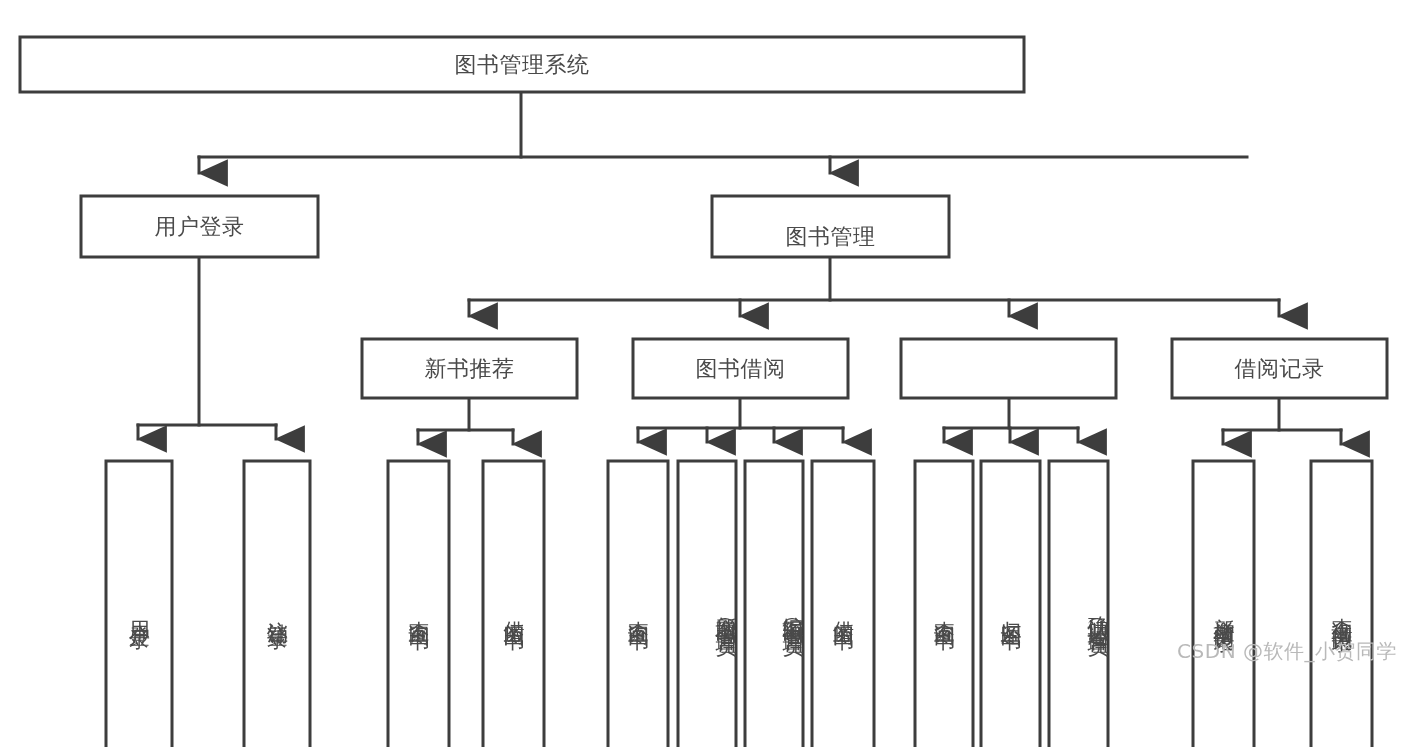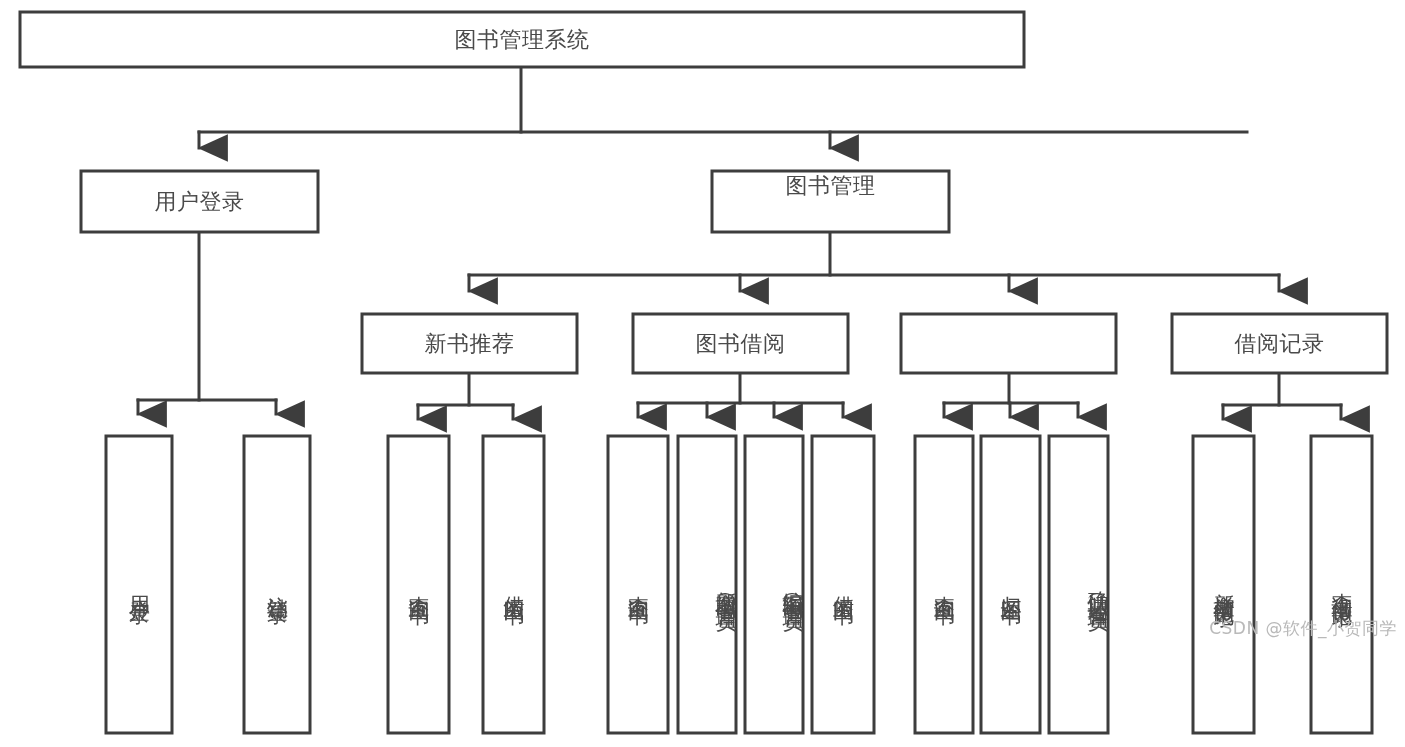--- a/index.html
+++ b/index.html
@@ -11,20 +11,21 @@
     width: 1405px;
     height: 747px;
     font-family: "DejaVu Sans", "Liberation Sans", sans-serif;
     overflow: hidden;
     position: relative;
   }
   #diagram-root {
     position: relative;
     width: 1405px;
     height: 646px;
+    margin-top: 25px;
   }
   svg.flow {
     position: absolute;
     top: 0;
     left: 0;
     width: 1405px;
     height: 747px;
   }
   .node-box {
     fill: #ffffff;
@@ -64,21 +65,21 @@
     white-space: nowrap;
   }
   .node-label.vertical.top-aligned {
     align-items: flex-start;
     padding-top: 6px;
   }
   .watermark {
     position: absolute;
     right: 8px;
     bottom: 6px;
-    font-size: 17px;
+    font-size: 20px;
     color: #b9b9b9;
     font-family: "DejaVu Sans", "Liberation Sans", sans-serif;
     letter-spacing: 0.5px;
     white-space: nowrap;
     pointer-events: none;
   }
 </style>
 </head>
 <body>
 
@@ -170,21 +171,21 @@
     <rect class="node-box" x="981" y="436" width="59" height="297"></rect>
     <rect class="node-box" x="1049" y="436" width="59" height="297"></rect>
 
     <rect class="node-box" x="1193" y="436" width="61" height="297"></rect>
     <rect class="node-box" x="1311" y="436" width="61" height="297"></rect>
   </svg>
 
   <div class="node-label horizontal" style="left:20px; top:12px; width:1004px; height:55px;">图书管理系统</div>
 
   <div class="node-label horizontal" style="left:81px; top:171px; width:237px; height:61px;">用户登录</div>
-  <div class="node-label horizontal" style="left:712px; top:155px; width:237px; height:61px;">图书管理</div>
+  <div class="node-label horizontal" style="left:712px; top:181px; width:237px; height:61px;">图书管理</div>
 
   <div class="node-label horizontal" style="left:362px; top:314px; width:215px; height:59px;">新书推荐</div>
   <div class="node-label horizontal" style="left:633px; top:314px; width:215px; height:59px;">图书借阅</div>
   <div class="node-label horizontal" style="left:1172px; top:314px; width:215px; height:59px;text-align:right;">借阅记录</div>
 
   <div class="node-label vertical" style="left:106px; top:436px; width:66px; height:297px;">用户登录</div>
   <div class="node-label vertical" style="left:244px; top:436px; width:66px; height:297px;">注销登录</div>
 
   <div class="node-label vertical" style="left:388px; top:436px; width:61px; height:297px;">查询图书</div>
   <div class="node-label vertical" style="left:483px; top:436px; width:61px; height:297px;">借阅图书</div>

